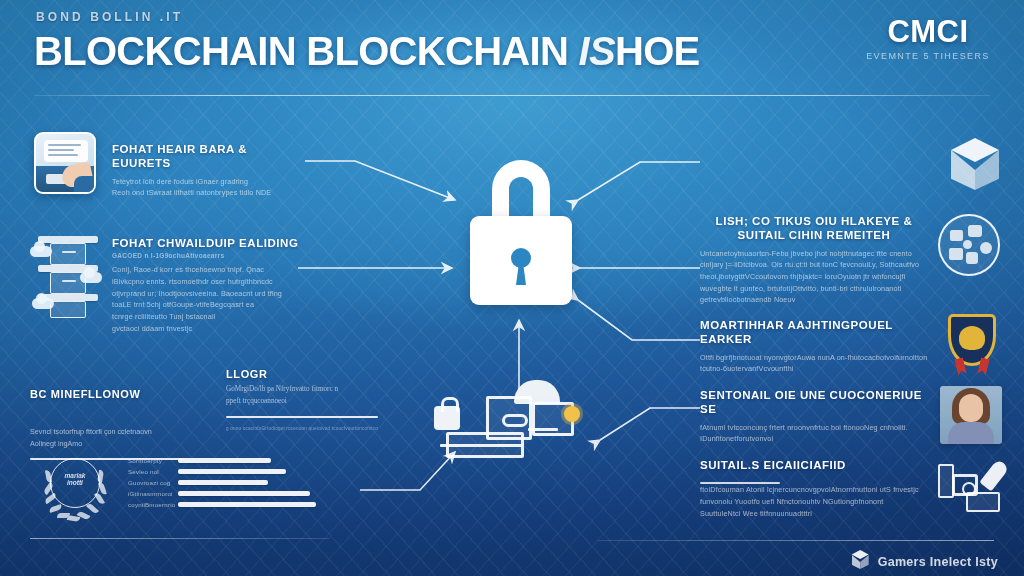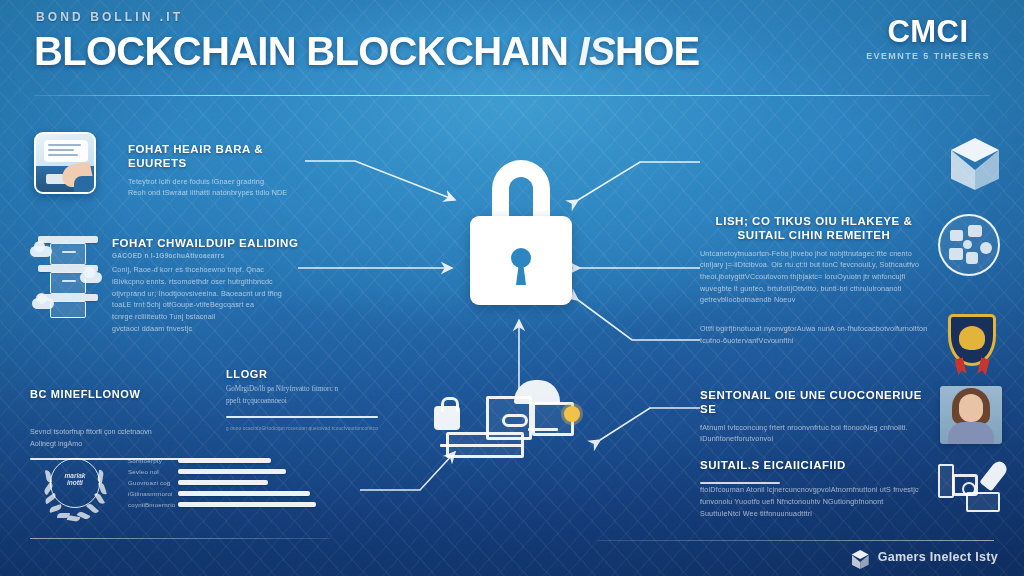--- a/index.html
+++ b/index.html
@@ -45,21 +45,21 @@
     color:#ffffff; white-space:nowrap;
     text-shadow:0 2px 5px rgba(0,35,80,.45);
   }
   .headline .slash{ font-style:italic; opacity:.92; }
   #brand{ position:absolute; right:26px; top:16px; text-align:center; width:140px; }
   .brand-mark{
     font-size:31px; font-weight:800; letter-spacing:.5px; color:#fff;
     text-shadow:0 2px 5px rgba(0,35,80,.5); line-height:1;
   }
   .brand-sub{
-    margin-top:4px; font-size:9px; font-weight:700; letter-spacing:1.4px;
+    margin-top:4px; font-size:9px; font-weight:400; letter-spacing:1.4px;
     color:rgba(255,255,255,.62);
   }
   #header-rule{
     position:absolute; left:34px; top:95px; width:956px; height:1px;
     background:linear-gradient(90deg, rgba(255,255,255,.10), rgba(255,255,255,.62) 18%, rgba(255,255,255,.62) 82%, rgba(255,255,255,.10));
   }
 
   
   .item{ position:absolute; }
   .item .title{
@@ -311,21 +311,21 @@
   .rrule{
     position:absolute; height:1.6px; background:rgba(255,255,255,.8); border-radius:1px;
   }
 
   
   #footer-rule{
     position:absolute; left:598px; top:540px; width:396px; height:1px;
     background:linear-gradient(90deg, rgba(255,255,255,.12), rgba(255,255,255,.55));
   }
   #footer-brand{
-    position:absolute; right:26px; top:550px; display:flex; align-items:flex-start; gap:8px;
+    position:absolute; right:26px; top:550px; display:flex; align-items:flex-end; gap:8px;
   }
   #footer-brand .fcube{ position:relative; width:19px; height:19px; }
   #footer-brand .fcube .t{
     position:absolute; left:1px; top:0; width:17px; height:9px;
     background:rgba(255,255,255,.92); clip-path:polygon(50% 0,100% 50%,50% 100%,0 50%);
   }
   #footer-brand .fcube .l{
     position:absolute; left:1px; top:5px; width:8.5px; height:14px;
     background:rgba(255,255,255,.72); clip-path:polygon(0 0,100% 50%,100% 100%,0 70%);
   }
@@ -386,21 +386,21 @@
     <div class="desk"></div>
     <div class="pad"></div>
     <div class="hand"></div>
     <div class="arm"></div>
     <div class="bubble">
       <i style="top:4px;"></i>
         <i style="top:9px; width:26px;"></i>
         <i style="top:14px; width:30px;"></i>
     </div>
   </div>
-  <div class="item left" style="left:128px; top:142px; width:190px;">
+  <div class="item left" style="left:112px; top:142px; width:190px;">
     <div class="title">FOHAT HEAIR BARA &amp; EUURETS</div>
     <div class="body" style="white-space:pre-line;">Teteytrot lcih dere foduis iGnaer gradring
 Reoh ond tSwraat iithatti natonbrypes tidio NDE</div>
   </div>
 
   <div class="icon-stack" style="left:30px; top:232px;">
     <div class="slab" style="top:4px;"></div>
     <div class="rack" style="top:11px; height:22px;"></div>
     <div class="dash" style="left:32px; top:19px;"></div>
     <div class="slab" style="top:33px;"></div>
@@ -526,20 +526,21 @@
   <div class="ricon circle-net" style="left:938px; top:214px;">
     <i style="left:10px; top:14px; width:13px; height:11px;"></i>
     <i style="left:28px; top:9px;  width:14px; height:12px; border-radius:3px;"></i>
     <i style="left:40px; top:26px; width:12px; height:12px; border-radius:50%;"></i>
     <i style="left:9px;  top:32px; width:14px; height:12px;"></i>
     <i style="left:26px; top:36px; width:12px; height:12px; border-radius:3px;"></i>
     <i style="left:23px; top:24px; width:9px;  height:9px;  border-radius:50%;"></i>
   </div>
 
   <div class="item right" style="left:700px; top:318px; width:236px;">
+    <div class="title">MOARTIHHAR AAJHTINGPOUEL EARKER</div>
     <div class="body" style="white-space:pre-line;">Ottfi bgirfjbnotuoat nyonvgtorAuwa nunA on-fhutocacbotvoifurnoltton
 tcutno-6uotervanfVcvounfthi</div>
   </div>
   <div class="ricon shield" style="left:944px; top:314px;">
     <div class="sh"></div>
     <div class="lion"></div>
     <div class="rib" style="left:12px; transform:rotate(-14deg);"></div>
     <div class="rib" style="left:35px; transform:rotate(14deg);"></div>
   </div>
 

